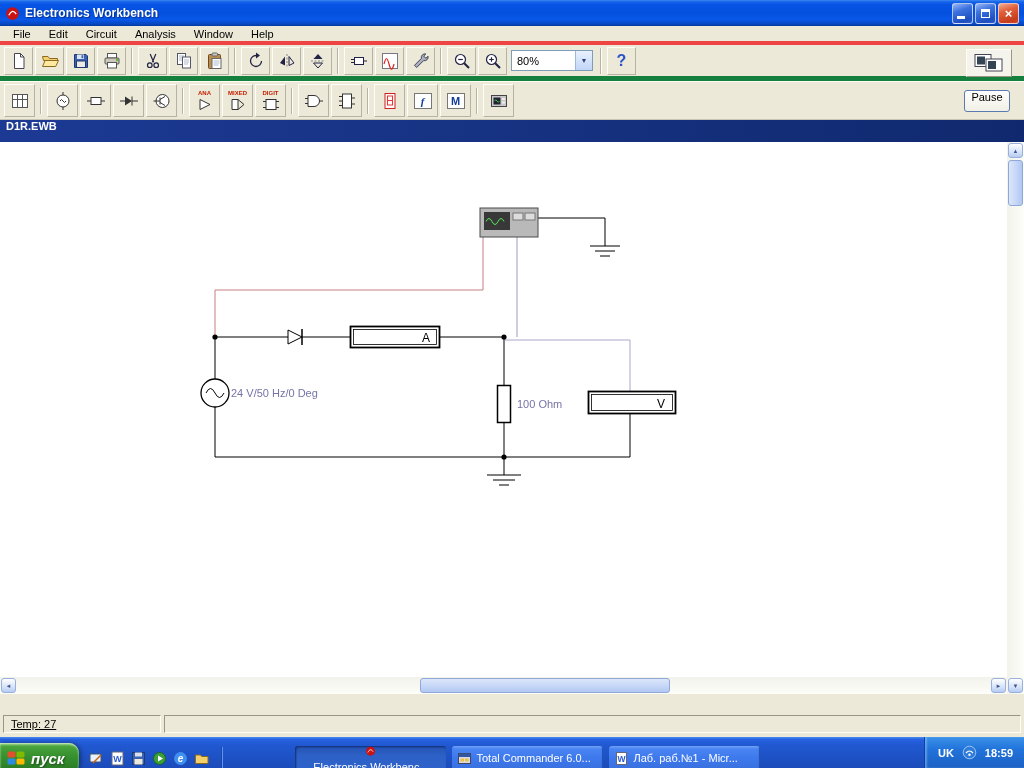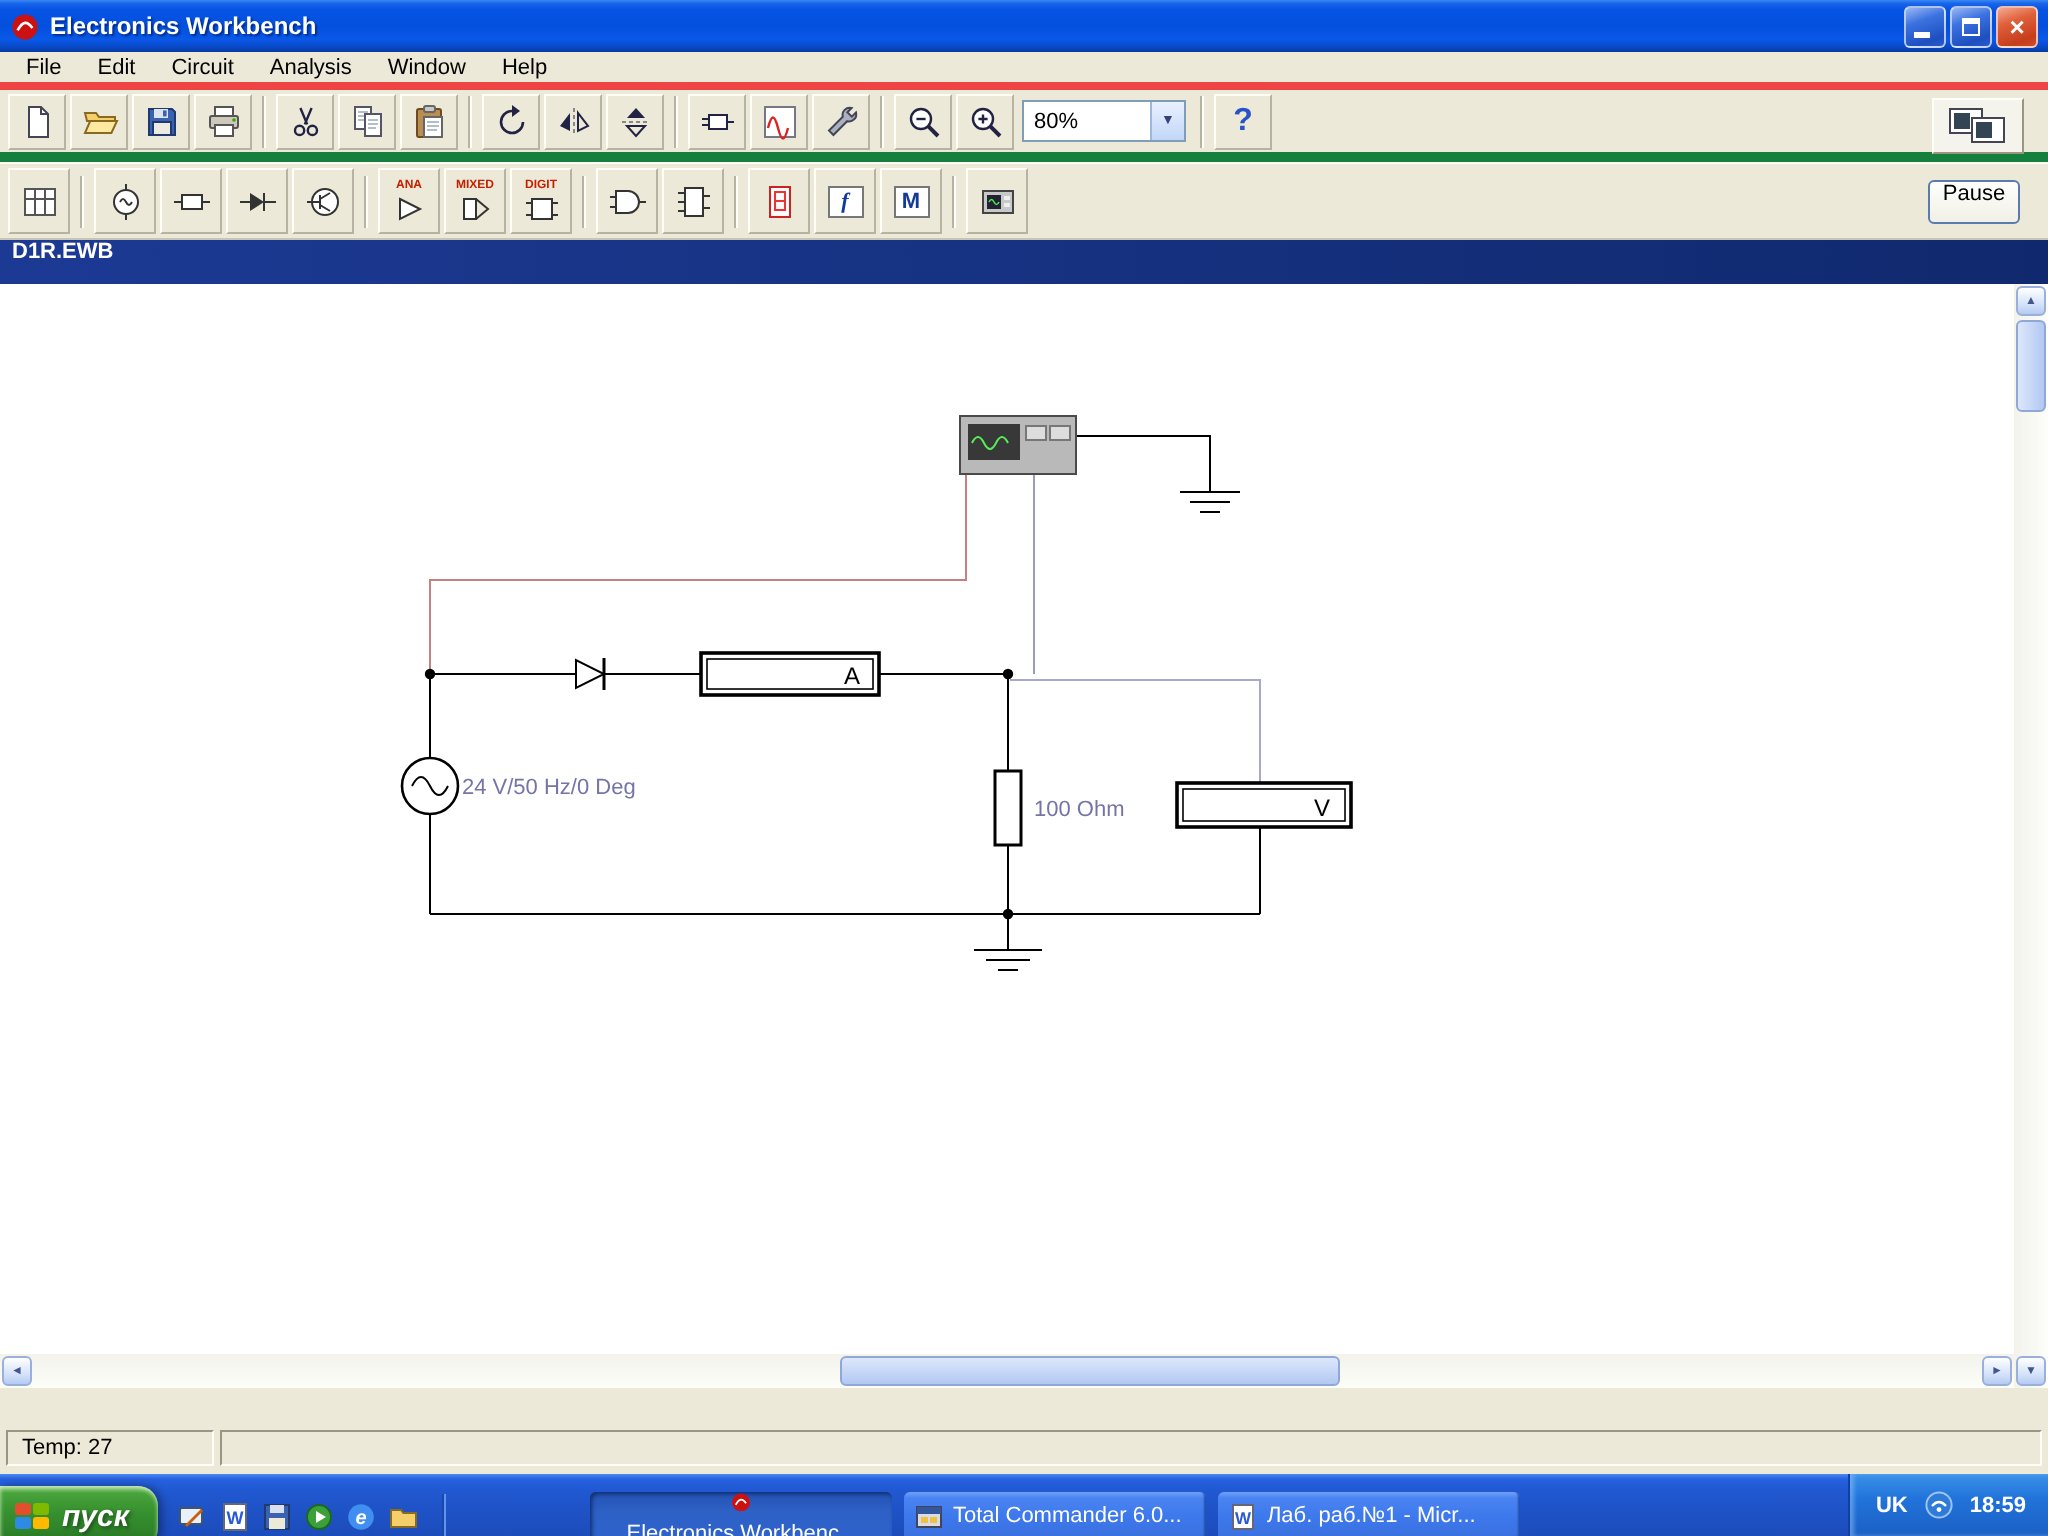--- a/index.html
+++ b/index.html
@@ -53,21 +53,21 @@
   .sbtn{position:absolute;width:15px;height:15px;border-radius:3px;background:linear-gradient(180deg,#ffffff,#cfdef8 70%,#b5cbf2);border:1px solid #9ab0dc;color:#44568c;font-size:6px;display:flex;align-items:center;justify-content:center;}
   .sbtn.up{top:1px;left:1px;} .sbtn.down{bottom:1px;left:1px;}
   .sbtn.left{left:1px;top:1px;} .sbtn.right{right:1px;top:1px;}
   .vthumb{position:absolute;left:1px;top:18px;width:15px;height:46px;border-radius:3px;background:linear-gradient(90deg,#dde7fb,#b2c8f3);border:1px solid #90a8d8;}
   .hthumb{position:absolute;top:1px;left:420px;width:250px;height:15px;border-radius:3px;background:linear-gradient(180deg,#dde7fb,#b2c8f3);border:1px solid #90a8d8;}
 
   
   .gapbar{height:18px;background:#ece9d8;}
   .statusbar{height:25px;background:#ece9d8;display:flex;gap:3px;padding:3px 3px 4px;}
   .scell{border:1px solid;border-color:#9a9684 #fffef6 #fffef6 #9a9684;padding:1px 7px;display:flex;align-items:center;background:#ece9d8;}
-  .scell.c1{width:210px;} .scell.c2{width:104px;} .scell.c3{flex:1;}
+  .scell.c1{width:210px;} .scell.c2{width:158px;text-decoration:underline;} .scell.c3{flex:1;}
 
   
   .taskbar{height:42px;background:linear-gradient(180deg,#4b8af0 0%,#2661e0 6%,#2159d2 18%,#1e52c6 45%,#1c4cba 75%,#1a44a8 94%,#16399a 100%);display:flex;align-items:center;position:relative;}
   .startbtn{height:31px;border-radius:0 10px 10px 0;background:linear-gradient(180deg,#7ec36f 0%,#48a33c 12%,#389330 38%,#2f8429 70%,#25701f 100%);box-shadow:inset 0 1px 2px #d4efc6,2px 0 4px rgba(0,0,0,.35);display:flex;align-items:center;gap:6px;padding:0 15px 0 7px;color:#fff;font-weight:bold;font-style:italic;font-size:15px;text-shadow:1px 1px 2px rgba(0,0,0,.45);}
   .ql{display:flex;align-items:center;gap:6px;margin-left:10px;}
   .qldiv{width:2px;height:22px;border-left:1px solid #1b47ab;border-right:1px solid #5f95ee;margin-left:6px;}
   .tasks{display:flex;align-items:center;margin-left:72px;gap:6px;}
   .task{width:151px;height:25px;border-radius:3px;padding:0 6px;display:flex;align-items:center;gap:5px;color:#fff;white-space:nowrap;overflow:hidden;background:linear-gradient(180deg,#71a1f8 0%,#4a84f2 12%,#3d78ec 50%,#3a71e0 88%,#346ad6 100%);box-shadow:inset -1px -1px 1px #2050b0;}
   .task.active{background:linear-gradient(180deg,#2353b4 0%,#2e61c6 40%,#2e63cc 100%);box-shadow:inset 1px 1px 2px #122c6e;flex-direction:column;}
   .task-label{overflow:hidden;text-overflow:ellipsis;}

